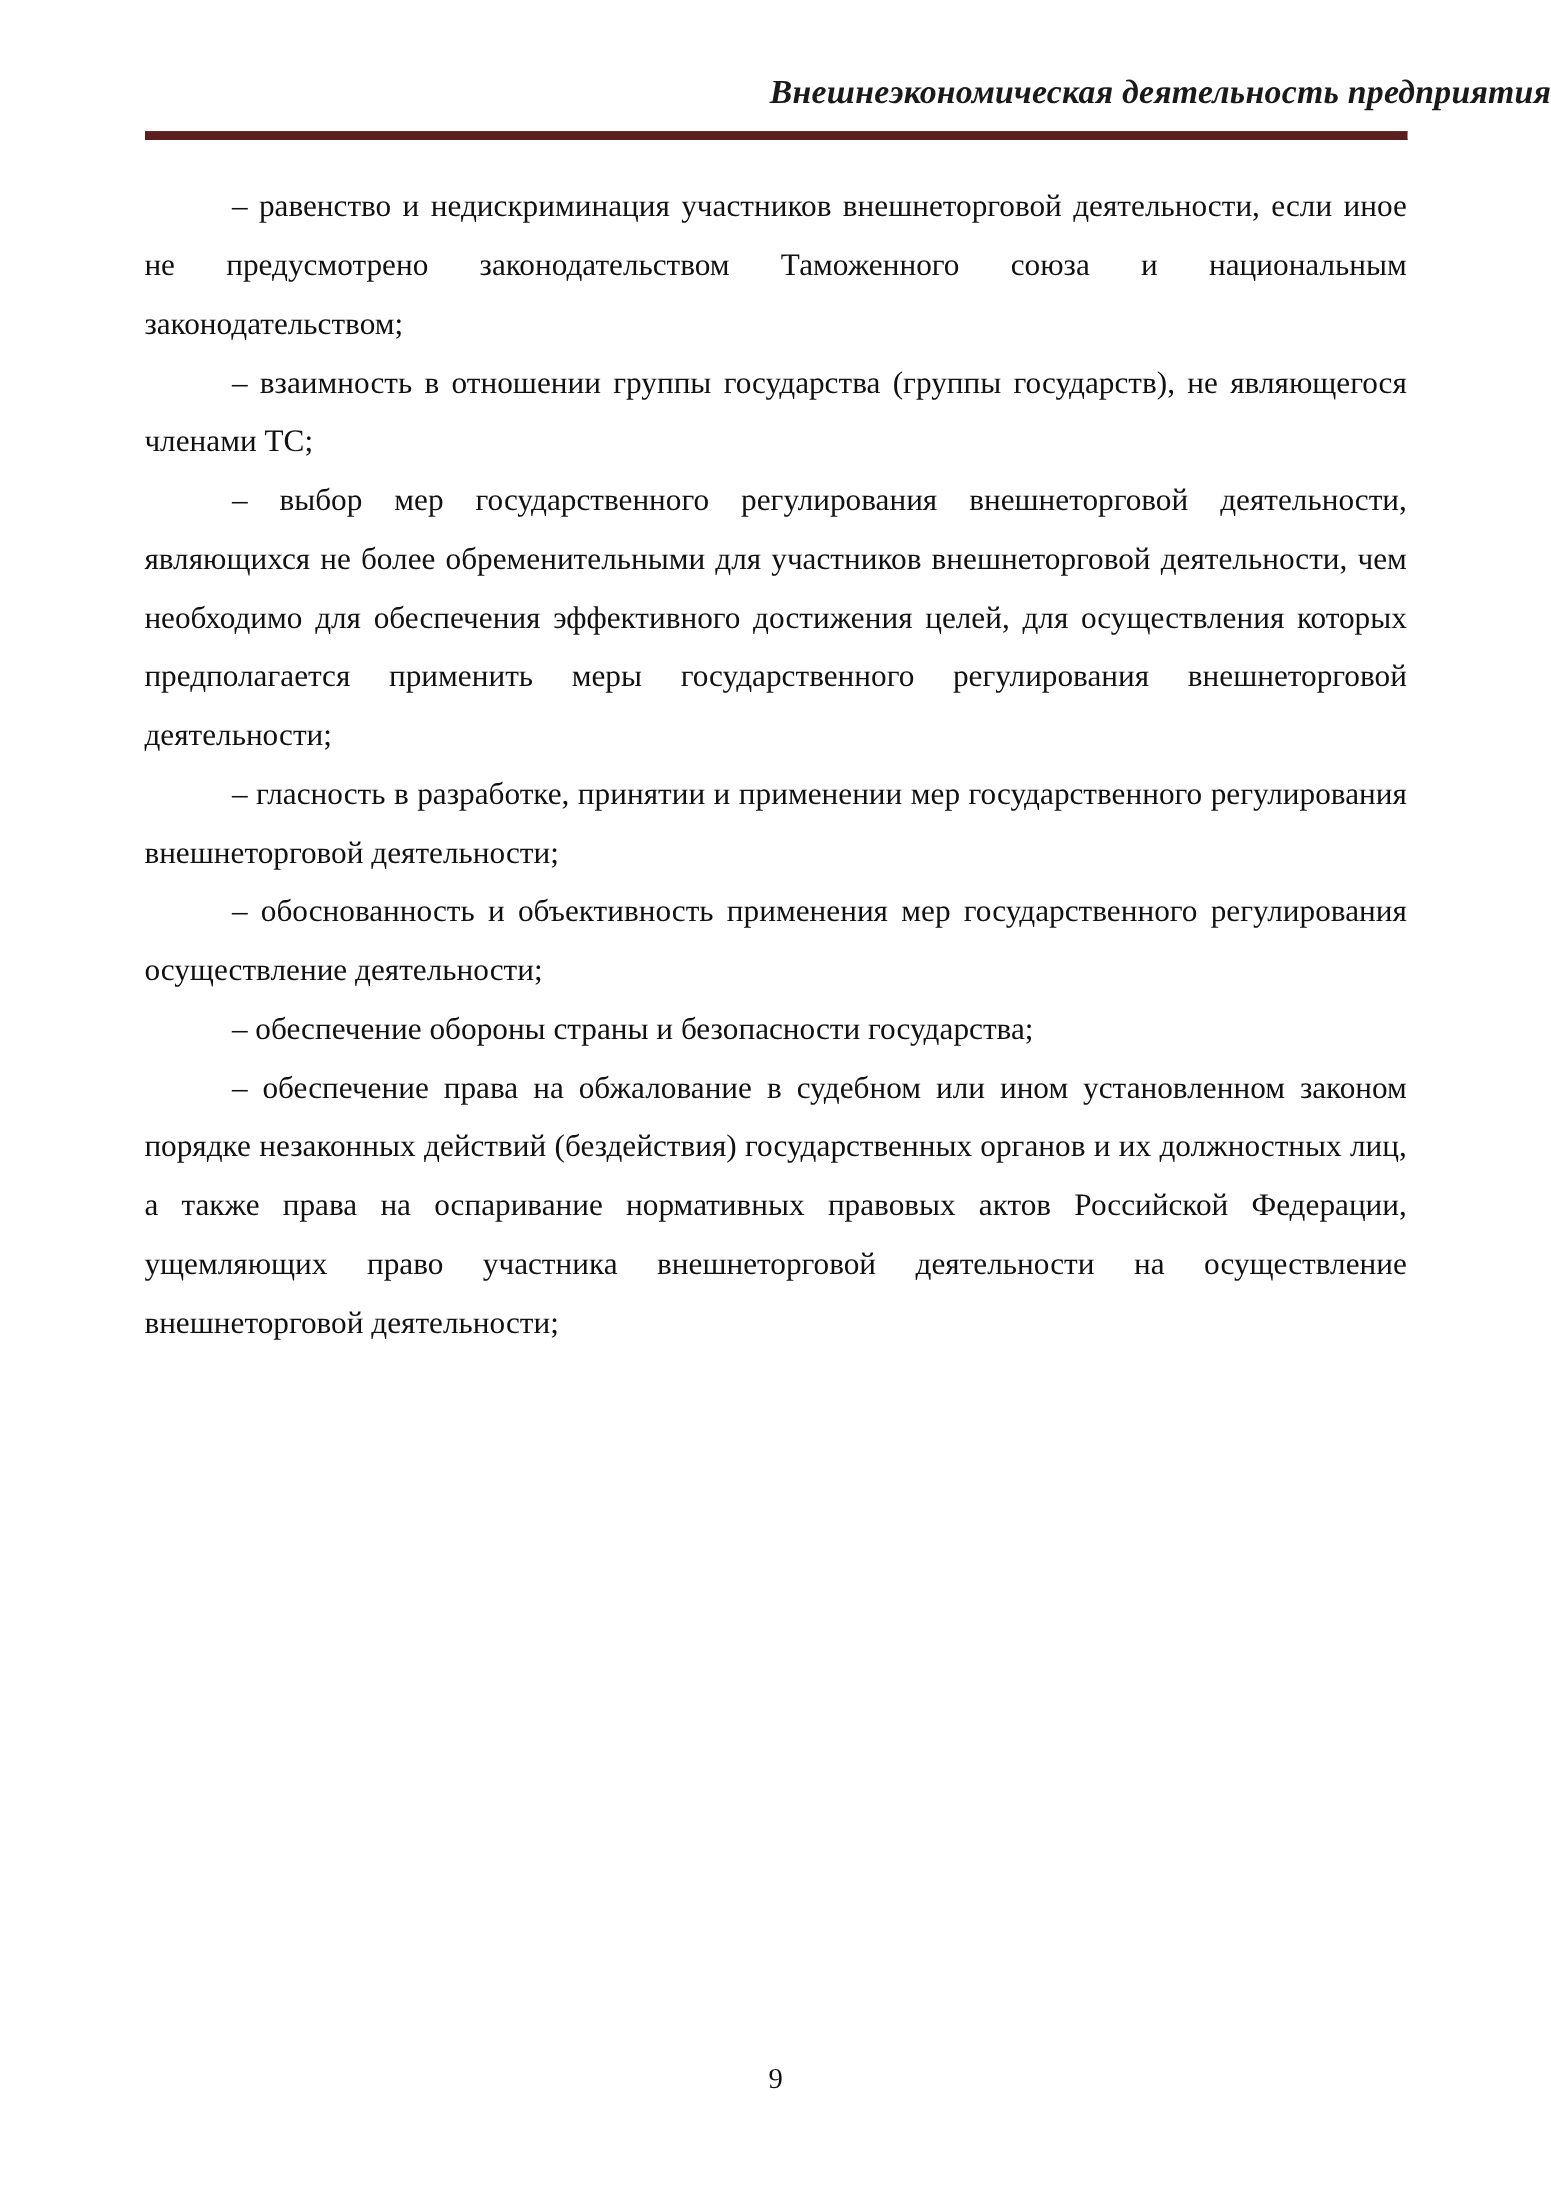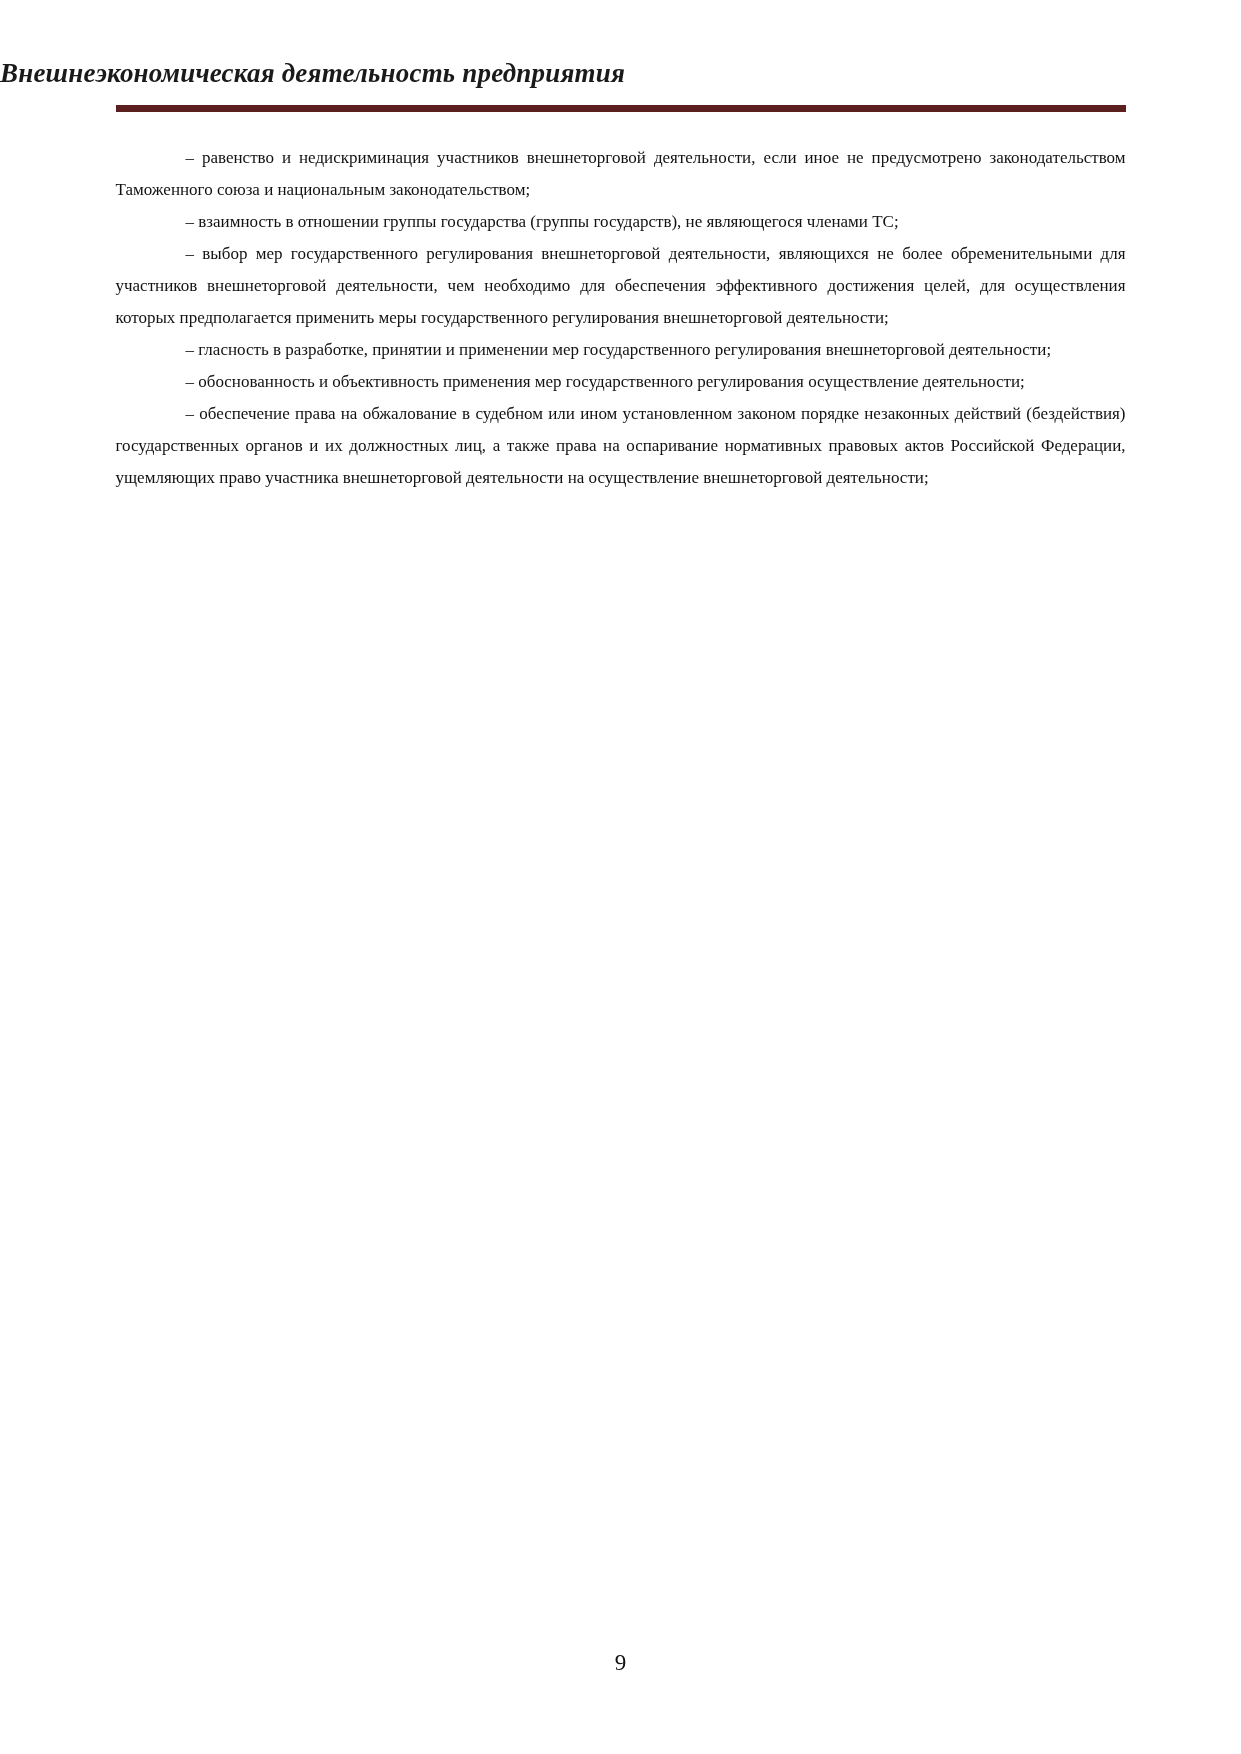--- a/index.html
+++ b/index.html
@@ -15,21 +15,21 @@
     position: relative;
   }
   .page {
     width: 1241px;
     min-height: 1754px;
     box-sizing: border-box;
     padding: 0;
     position: relative;
   }
   .header {
-    text-align: left;
+    text-align: right;
     font-family: "Liberation Serif", serif;
     font-weight: bold;
     font-style: italic;
     font-size: 27px;
     letter-spacing: 0.2px;
     color: #1a1a1a;
     padding-top: 58px;
   }
   .header-rule {
     margin: 16px auto 0 auto;
@@ -41,22 +41,22 @@
   }
   .content {
     width: 1010px;
     margin: 0 auto;
     padding-top: 30px;
   }
   p.para {
     margin: 0 0 0 0;
     text-align: justify;
     text-justify: inter-word;
-    font-size: 17px;
-    line-height: 32px;
+    font-size: 25px;
+    line-height: 47px;
     text-indent: 70px;
     hyphens: manual;
   }
   .footer {
     position: absolute;
     bottom: 78px;
     left: 0;
     width: 1241px;
     text-align: center;
     font-size: 23px;
@@ -72,20 +72,21 @@
     <span>Внешнеэкономическая деятельность предприятия</span>
   </div>
   <div class="header-rule"></div>
 
   <div class="content">
     <p class="para">– равенство и недискриминация участников внешнеторговой деятельности, если иное не предусмотрено законодательством Таможенного союза и национальным законодательством;</p>
     <p class="para">– взаимность в отношении группы государства (группы государств), не являющегося членами ТС;</p>
     <p class="para">– выбор мер государственного регулирования внешнеторговой деятельности, являющихся не более обременительными для участников внешнеторговой деятельности, чем необходимо для обеспечения эффективного достижения целей, для осуществления которых предполагается применить меры государственного регулирования внешнеторговой деятельности;</p>
     <p class="para">– гласность в разработке, принятии и применении мер государственного регулирования внешнеторговой деятельности;</p>
     <p class="para">– обоснованность и объективность применения мер государственного регулирования осуществление деятельности;</p>
+    <p class="para">– обеспечение обороны страны и безопасности государства;</p>
     <p class="para">– обеспечение права на обжалование в судебном или ином установленном законом порядке незаконных действий (бездействия) государственных органов и их должностных лиц, а также права на оспаривание нормативных правовых актов Российской Федерации, ущемляющих право участника внешнеторговой деятельности на осуществление внешнеторговой деятельности;</p>
   </div>
 
   <div class="footer">
     <span>9</span>
   </div>
 
 </div>
 
 </body></html>

